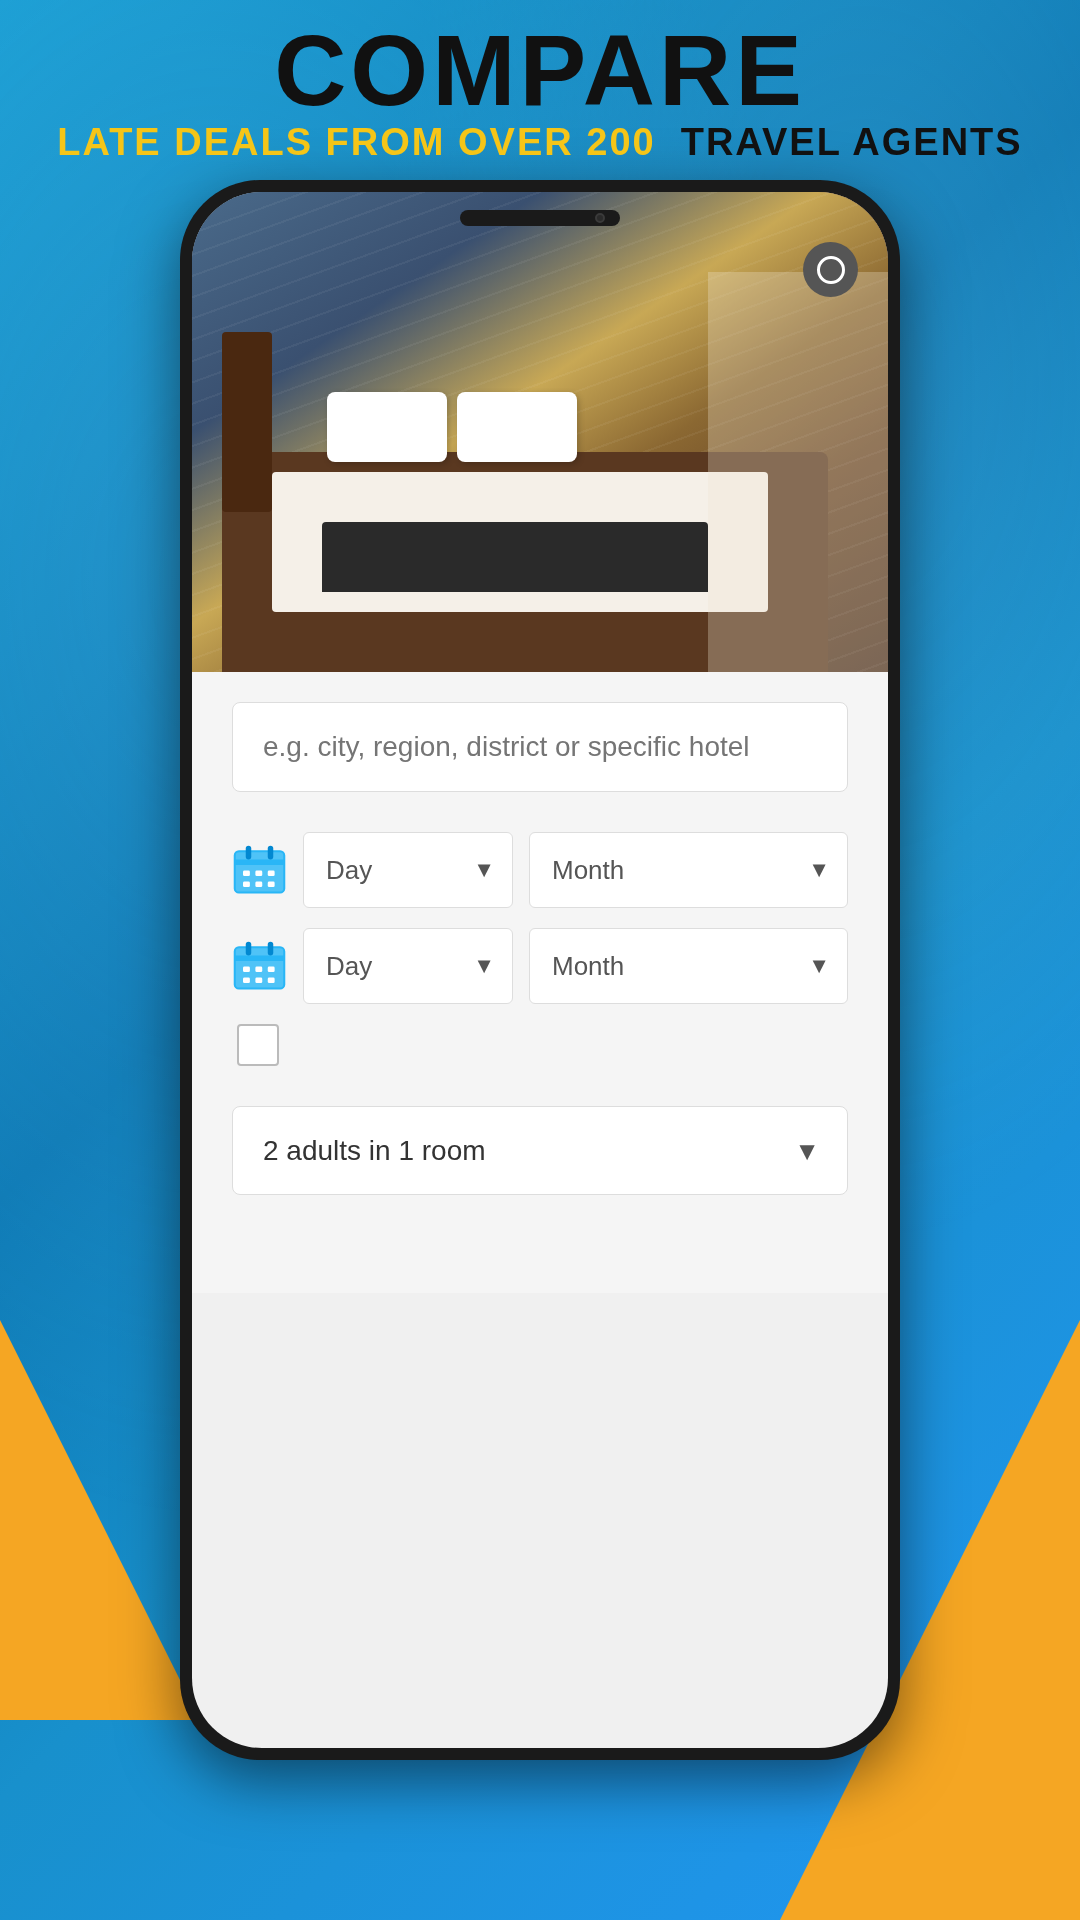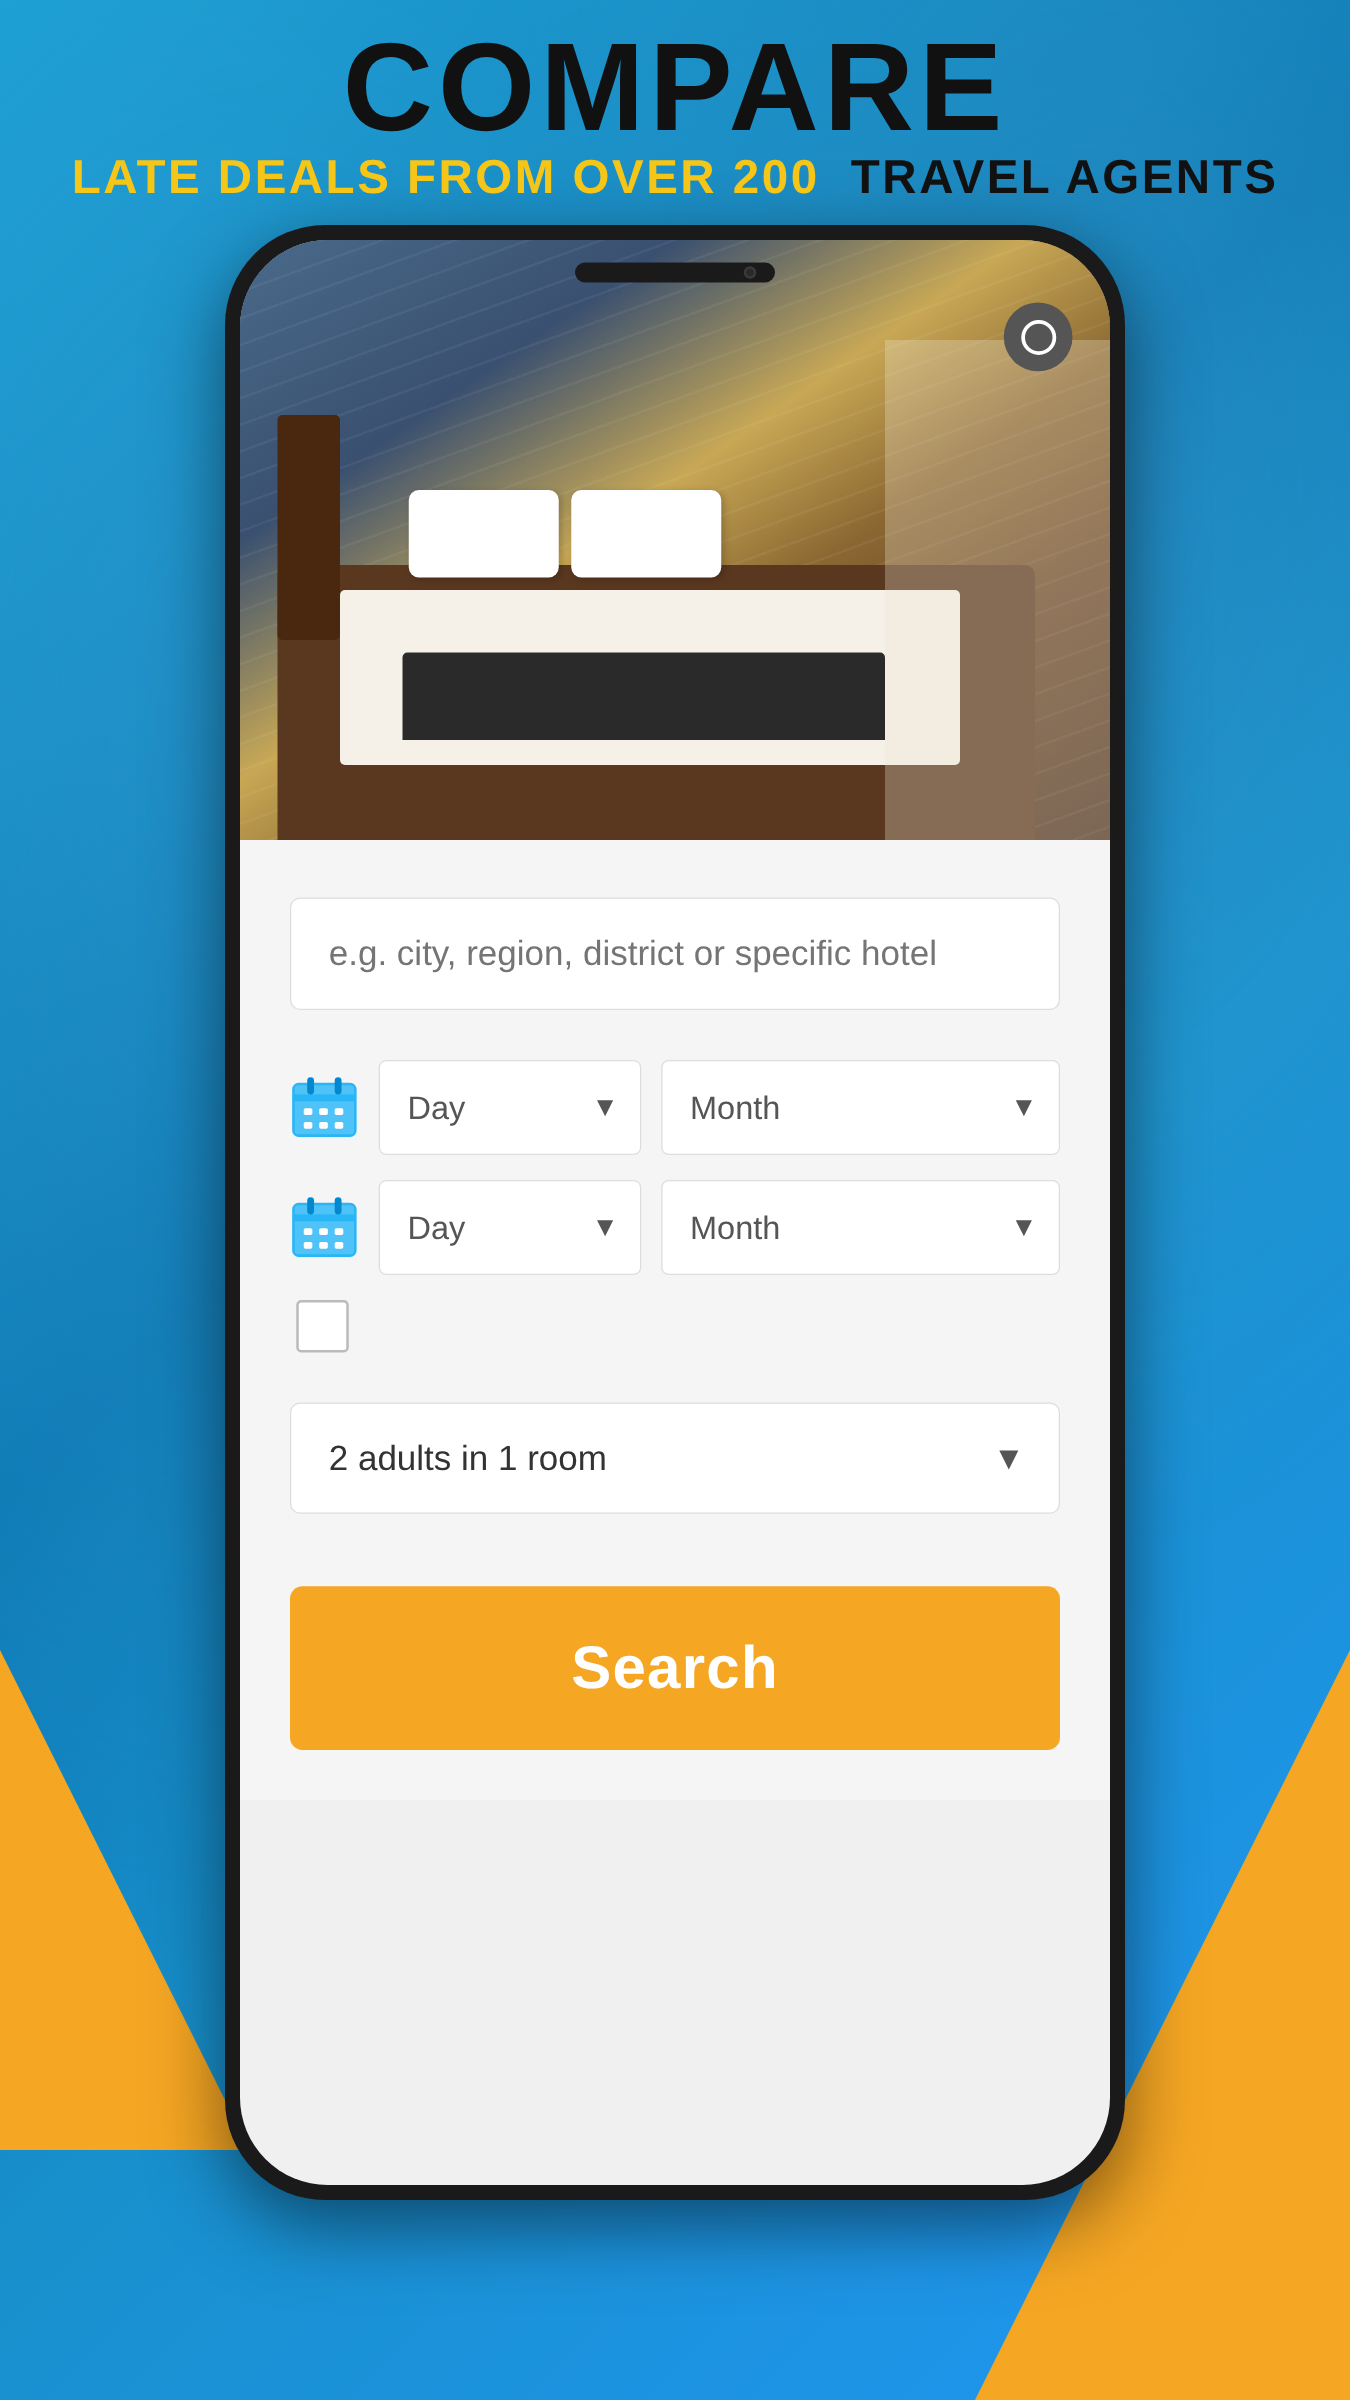--- a/index.html
+++ b/index.html
@@ -295,21 +295,20 @@
     .search-location {
       width: 100%;
       background: #fff;
       border: 1.5px solid #ddd;
       border-radius: 8px;
       padding: 28px 30px;
       font-size: 28px;
       color: #15803d;
       margin-bottom: 40px;
       outline: none;
-      margin-top: 16px;
     }
 
     
     .date-row {
       display: flex;
       align-items: center;
       gap: 16px;
       margin-bottom: 20px;
     }
 
@@ -566,18 +565,17 @@
             <option>2 adults in 1 room</option>
             <option>1 adult in 1 room</option>
             <option>2 adults in 2 rooms</option>
             <option>3 adults in 1 room</option>
             <option>4 adults in 2 rooms</option>
           </select>
           <span class="chevron">▼</span>
         </div>
 
         
-        <button class="search-button">Search</button>
 
       </div>
     </div>
   </div>
 </div>
 
 </body></html>

